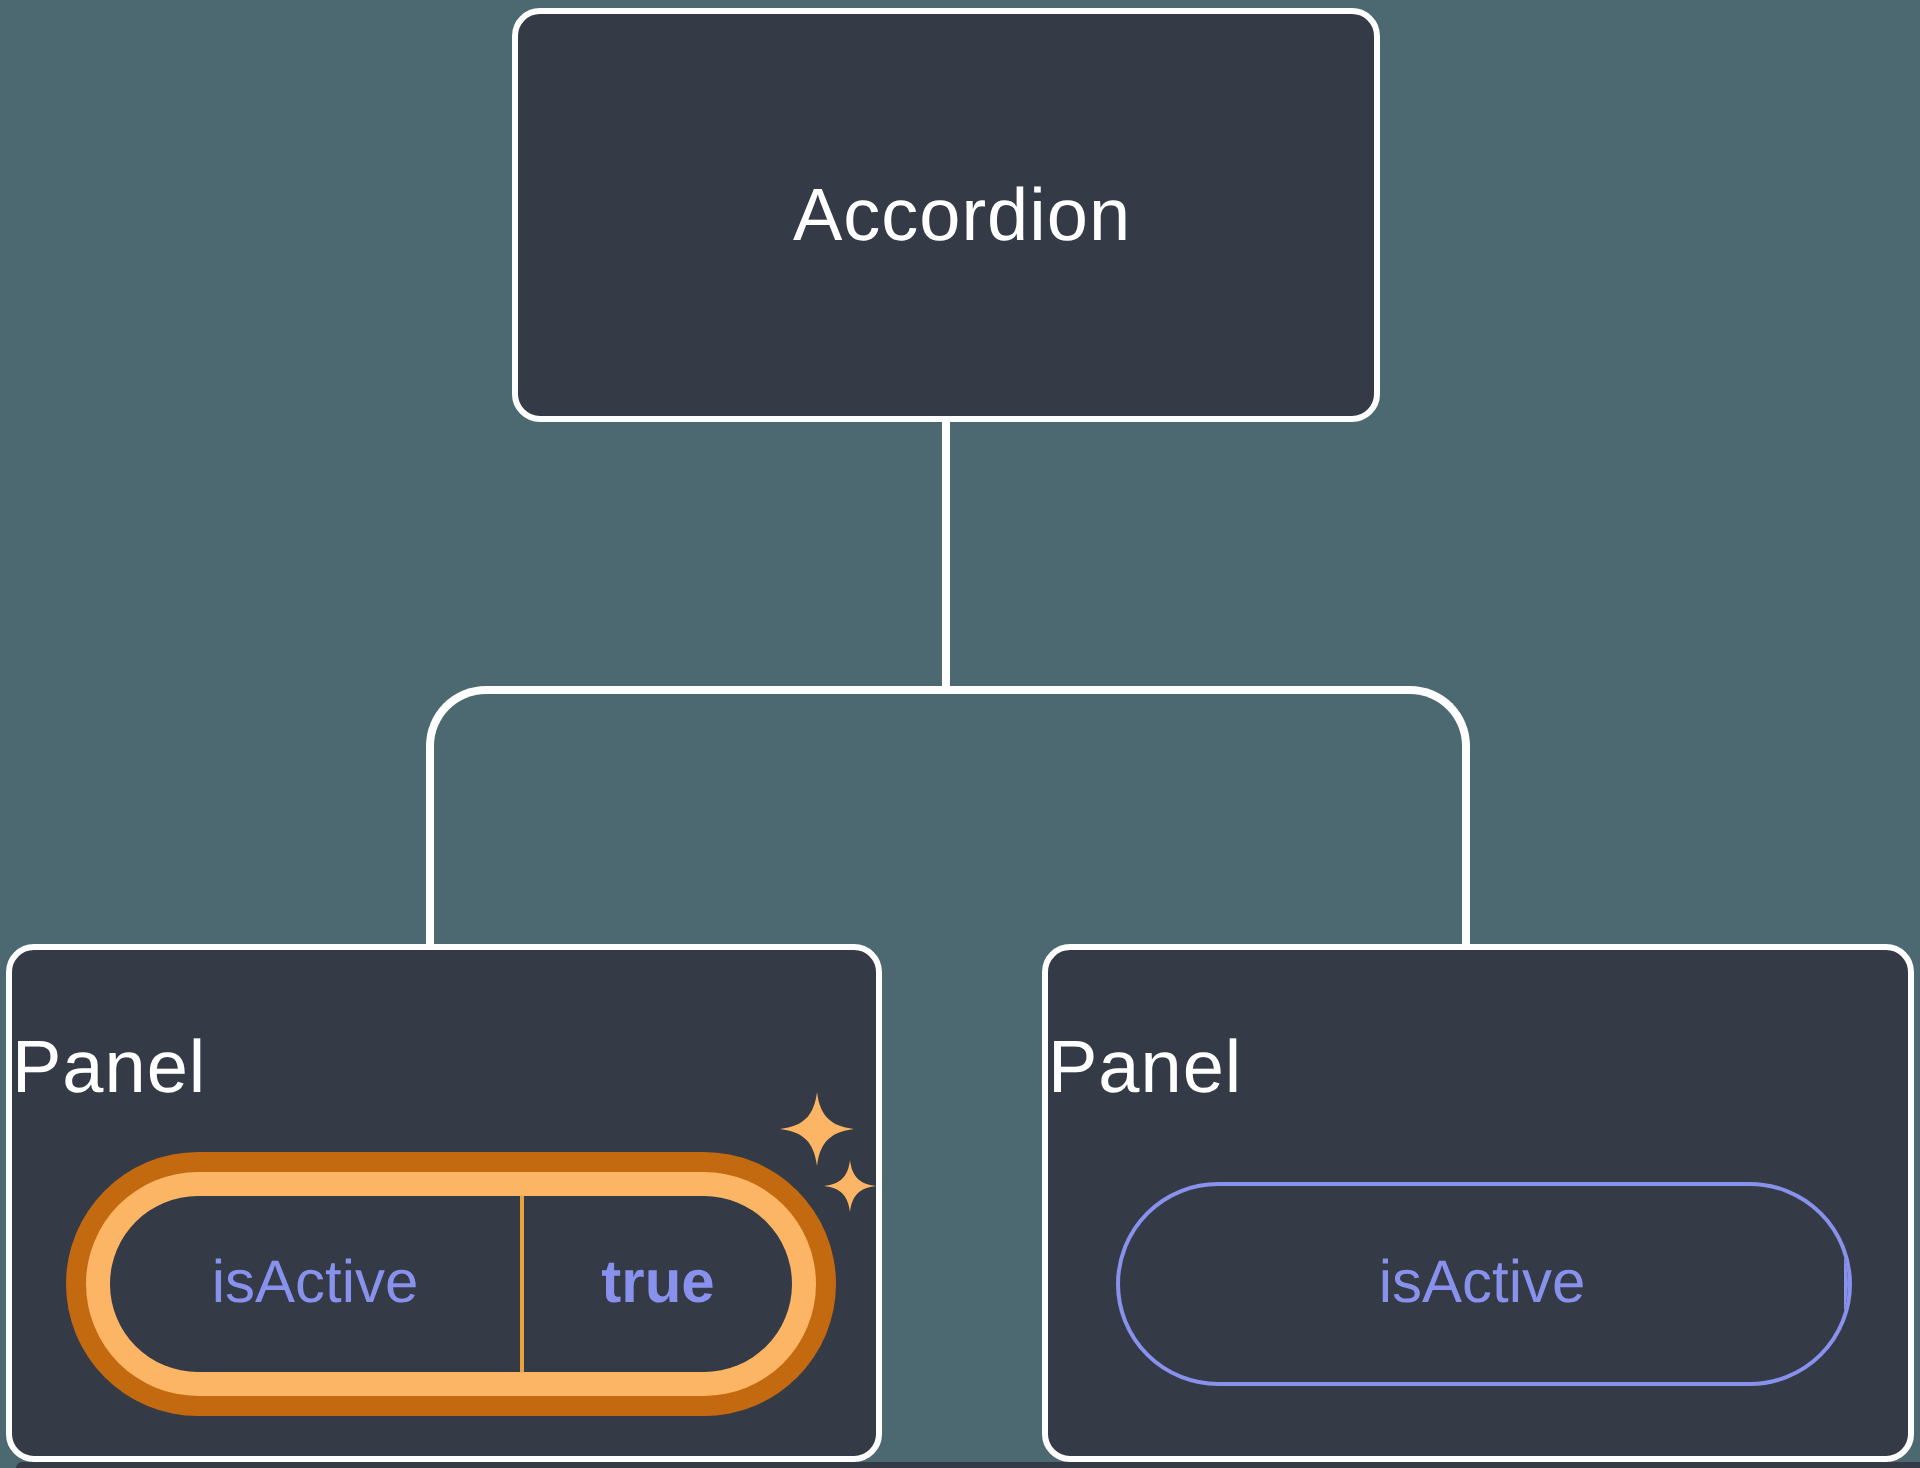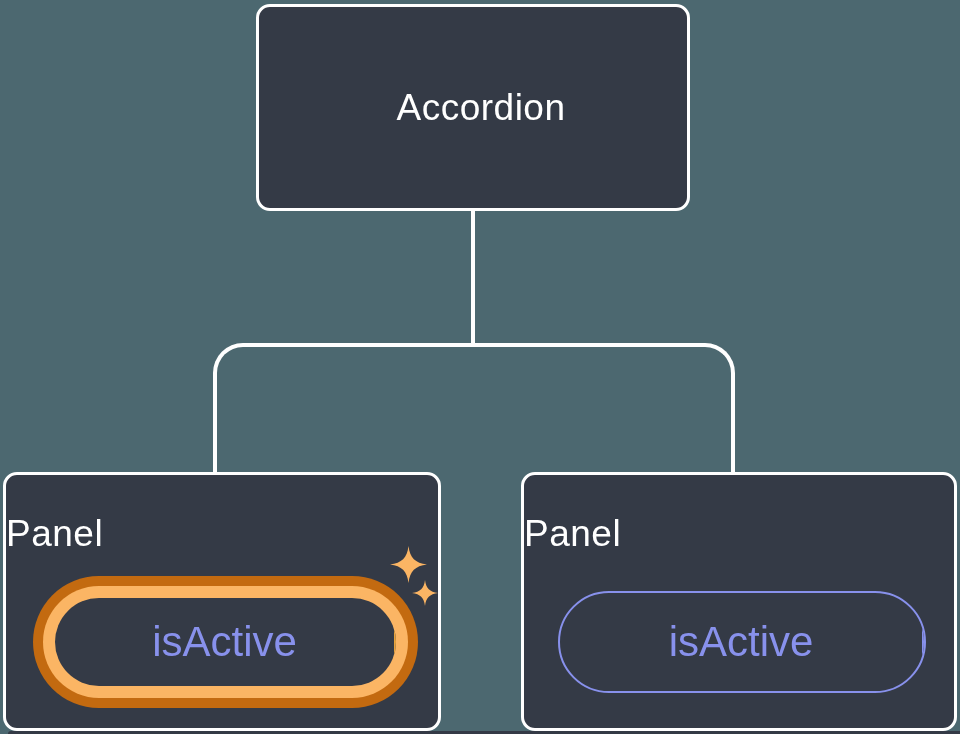--- a/index.html
+++ b/index.html
@@ -88,21 +88,21 @@
     box-sizing: border-box;
     display: flex;
     align-items: stretch;
     overflow: hidden;
   }
   .cell {
     display: flex;
     align-items: center;
     justify-content: center;
     color: var(--prop-text, #8891EC);
-    font-size: 42px;
+    font-size: 30px;
   }
   .cell-key-active { flex: 205 0 0; }
   .cell-val-active { flex: 134 0 0; font-weight: 700; }
   .cell-key-plain  { flex: 211 0 0; }
   .cell-val-plain  { flex: 151 0 0; }
   .divider { width: 2px; }
   .divider-orange { background: var(--highlight-divider, #E8A33D); }
   .divider-purple { background: var(--pill-border-inactive, #8891EC); }
   .sparkle {
     position: absolute;
@@ -130,20 +130,21 @@
   <div class="stem"></div>
   <div class="branch"></div>
 
   <div class="box panel-left">
     <div class="panel-title node-title">Panel</div>
     <div class="pill-outer">
       <div class="pill-mid">
         <div class="pill-inner">
           <div class="cell cell-key-active">isActive</div>
           <div class="divider divider-orange"></div>
+          <div class="cell cell-val-active">true</div>
         </div>
       </div>
     </div>
     <svg class="sparkle sparkle-big" viewBox="0 0 100 100" xmlns="http://www.w3.org/2000/svg">
       <path fill="currentColor" d="M50 0 C54 32 68 46 100 50 C68 54 54 68 50 100 C46 68 32 54 0 50 C32 46 46 32 50 0 Z"></path>
     </svg>
     <svg class="sparkle sparkle-small" viewBox="0 0 100 100" xmlns="http://www.w3.org/2000/svg">
       <path fill="currentColor" d="M50 0 C54 32 68 46 100 50 C68 54 54 68 50 100 C46 68 32 54 0 50 C32 46 46 32 50 0 Z"></path>
     </svg>
   </div>

